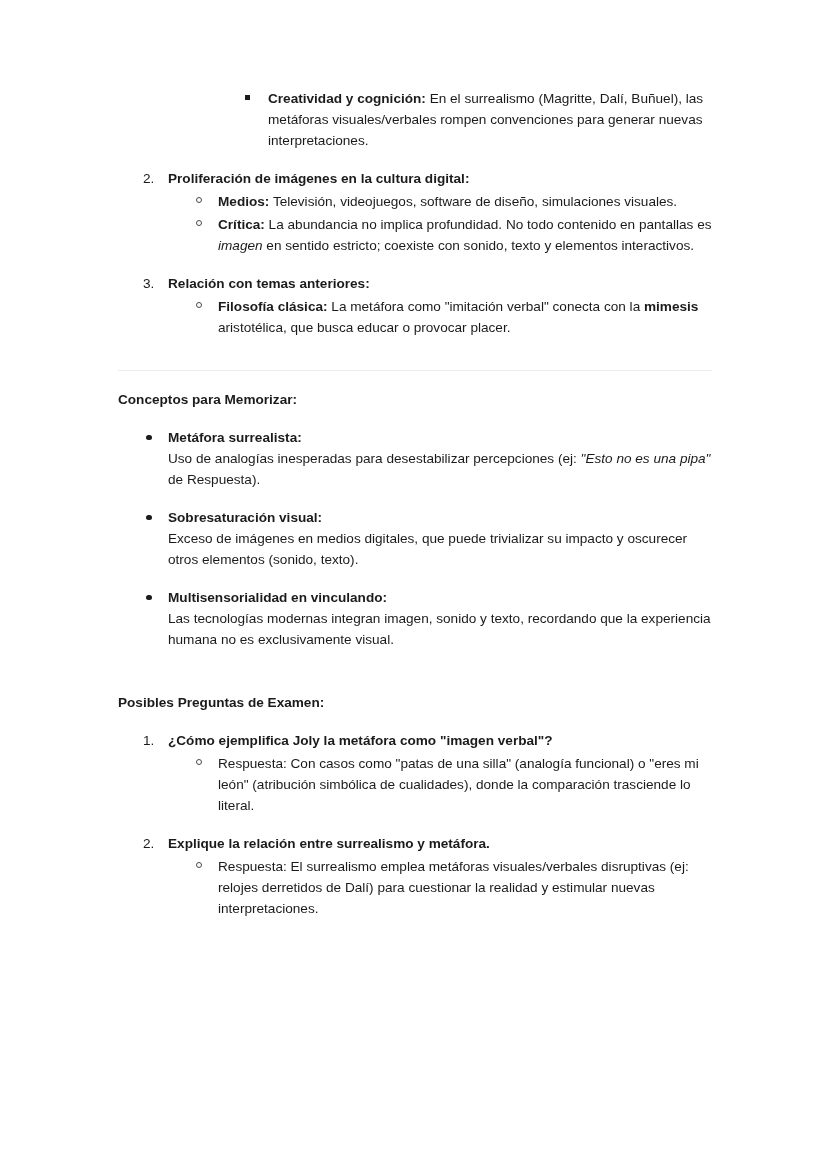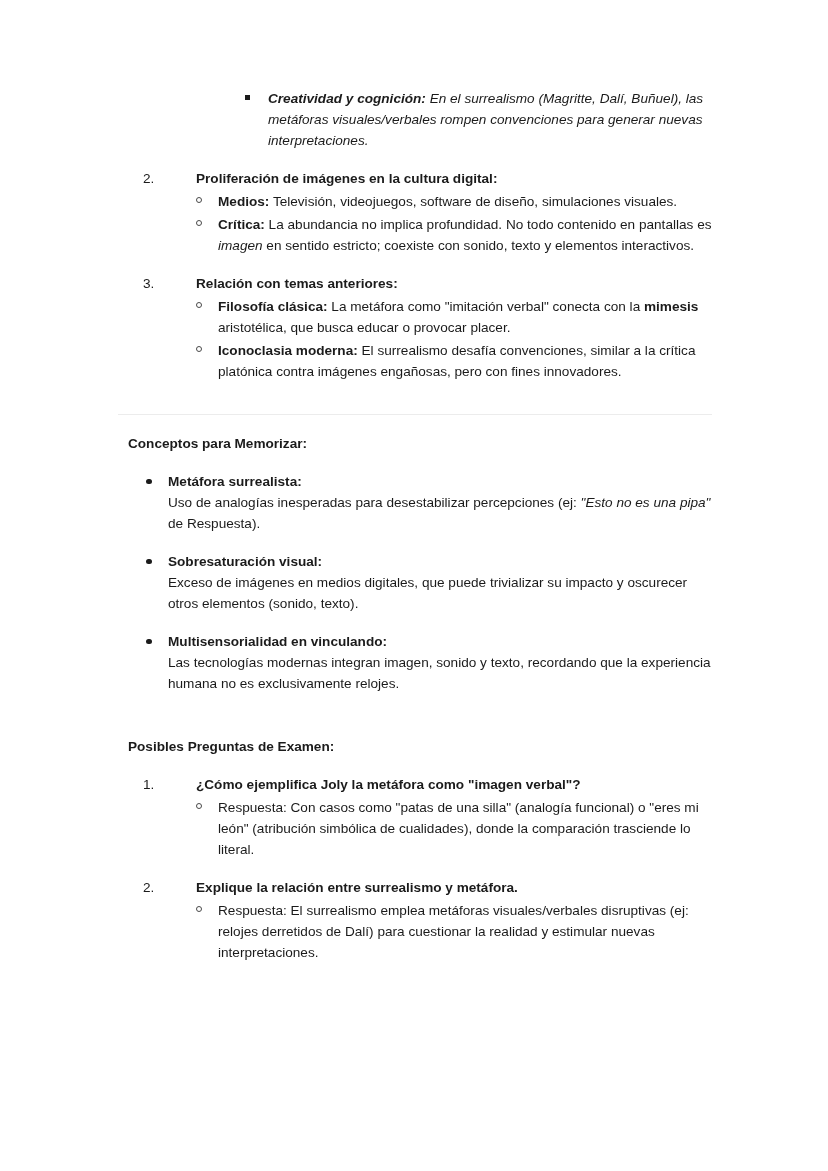--- a/index.html
+++ b/index.html
@@ -46,47 +46,46 @@
   }
   .body-cell {
     flex: 1 1 auto;
     font-size: 13.6px;
     line-height: 21px;
   }
 
   
   .lvl1 { margin-left: 25px; }
   .lvl1 > .marker { width: 25px; font-weight: 400; }
-  .lvl1 > .body-cell { font-weight: 700; margin-left: 28px; }
+  .lvl1 > .body-cell { font-weight: 700; }
 
   
   .lvl2 { margin-left: 78px; }
   .lvl2 > .marker { width: 22px; font-size: 11px; }
 
   
-  .lvl3 { margin-left: 127px; font-style: italic; }
+  .lvl3 { margin-left: 127px; }
   .lvl3 > .marker { width: 23px; font-size: 10px; }
 
   
   .lvlb { margin-left: 28px; justify-content: center; }
   .lvlb > .marker { width: 22px; font-size: 13px; }
 
   .sq { display: inline-block; width: 5px; height: 5px; background: #1b1b1b; vertical-align: 2px; }
   .ci { display: inline-block; width: 6px; height: 6px; border: 1.2px solid #4a4a4a; border-radius: 50%; box-sizing: border-box; vertical-align: 2px; }
   .di { display: inline-block; width: 5.5px; height: 5.5px; background: #1b1b1b; border-radius: 50%; vertical-align: 2px; }
 
   
   .gap-item { margin-top: 17px; }
   .gap-sub  { margin-top: 2px; }
 
   .section-head {
     font-size: 13.6px;
     line-height: 21px;
     font-weight: 700;
-    margin-left: 10px;
   }
 
   hr.divider {
     border: none;
     border-top: 1px solid #ececec;
     margin: 0;
     width: 594px;
   }
 
   .spacer-div-top { height: 32px; }
@@ -125,24 +124,20 @@
         <span class="marker">3.</span>
         <span class="body-cell"><span>Relación con temas anteriores:</span></span>
       </div>
 
 
       <div class="row lvl2 gap-sub">
         <span class="marker"><span class="ci"></span></span>
         <span class="body-cell"><b>Filosofía clásica:</b><span> La metáfora como "imitación verbal" conecta con la </span><b>mimesis</b><span> aristotélica, que busca educar o provocar placer.</span></span>
       </div>
 
-      <div class="row lvl2 gap-sub">
-        <span class="marker"><span class="ci"></span></span>
-        <span class="body-cell"><b>Iconoclasia moderna:</b><span> El surrealismo desafía convenciones, similar a la crítica platónica contra imágenes engañosas, pero con fines innovadores.</span></span>
-      </div>
 
     </div>
 
     <div class="spacer-div-top"></div>
     <hr class="divider">
     <div class="spacer-div-bot"></div>
 
     <div>
       <div class="section-head">Conceptos para Memorizar:</div>
 
@@ -151,21 +146,21 @@
         <span class="body-cell"><b>Metáfora surrealista:</b><br><span>Uso de analogías inesperadas para desestabilizar percepciones (ej: </span><i>"Esto no es una pipa"</i><span> de Respuesta).</span></span>
       </div>
 
       <div class="row lvlb gap-item">
         <span class="marker"><span class="di"></span></span>
         <span class="body-cell"><b>Sobresaturación visual:</b><br><span>Exceso de imágenes en medios digitales, que puede trivializar su impacto y oscurecer otros elementos (sonido, texto).</span></span>
       </div>
 
       <div class="row lvlb gap-item">
         <span class="marker"><span class="di"></span></span>
-        <span class="body-cell"><b>Multisensorialidad en vinculando:</b><br><span>Las tecnologías modernas integran imagen, sonido y texto, recordando que la experiencia humana no es exclusivamente relojes.</span></span>
+        <span class="body-cell"><b>Multisensorialidad en vinculando:</b><br><span>Las tecnologías modernas integran imagen, sonido y texto, recordando que la experiencia humana no es exclusivamente visual.</span></span>
       </div>
     </div>
 
     <div class="spacer-sec"></div>
 
     <div>
       <div class="section-head">Posibles Preguntas de Examen:</div>
 
       <div class="row lvl1 gap-item">
         <span class="marker">1.</span>

